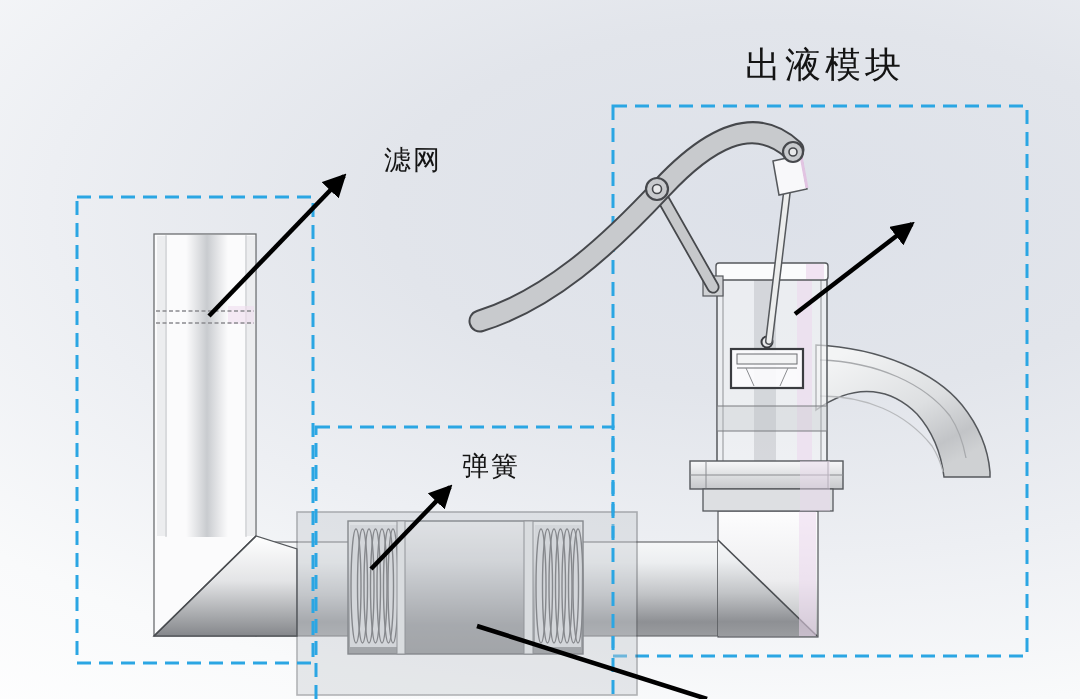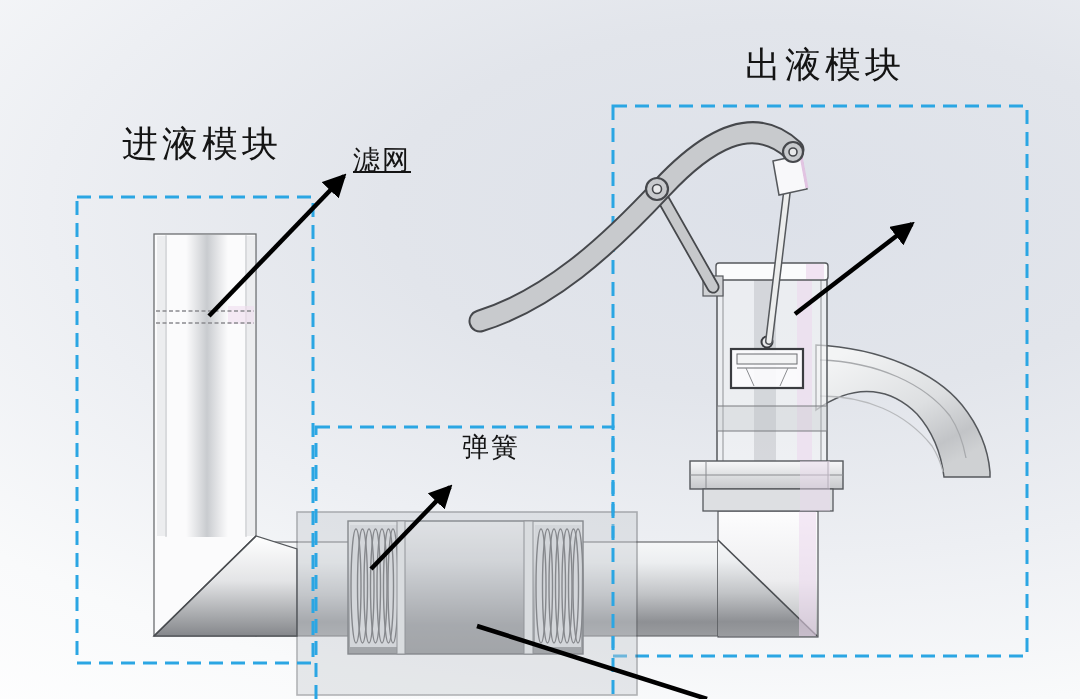--- a/index.html
+++ b/index.html
@@ -198,18 +198,17 @@
   </g>
 
   <g stroke="#000000" stroke-width="4.5" fill="none">
     <line x1="209" y1="316" x2="344" y2="176" marker-end="url(#arrowHead)"></line>
     <line x1="371" y1="569" x2="450" y2="487" marker-end="url(#arrowHead)"></line>
     <line x1="795" y1="314" x2="912" y2="224" marker-end="url(#arrowHead)"></line>
     <line x1="477" y1="626" x2="707" y2="699"></line>
   </g>
 </svg>
 
-<div class="lbl lbl-big" style="left:122px; top:126px;">进液模块</div>
 <div class="lbl lbl-big" style="left:745px; top:47px;">出液模块</div>
-<div class="lbl lbl-small" style="left:353px; top:146px;text-decoration:underline;">滤网</div>
-<div class="lbl lbl-small" style="left:462px; top:433px;">弹簧</div>
+<div class="lbl lbl-small" style="left:384px; top:146px;">滤网</div>
+<div class="lbl lbl-small" style="left:462px; top:452px;">弹簧</div>
 
 </div>
 
 </body></html>

